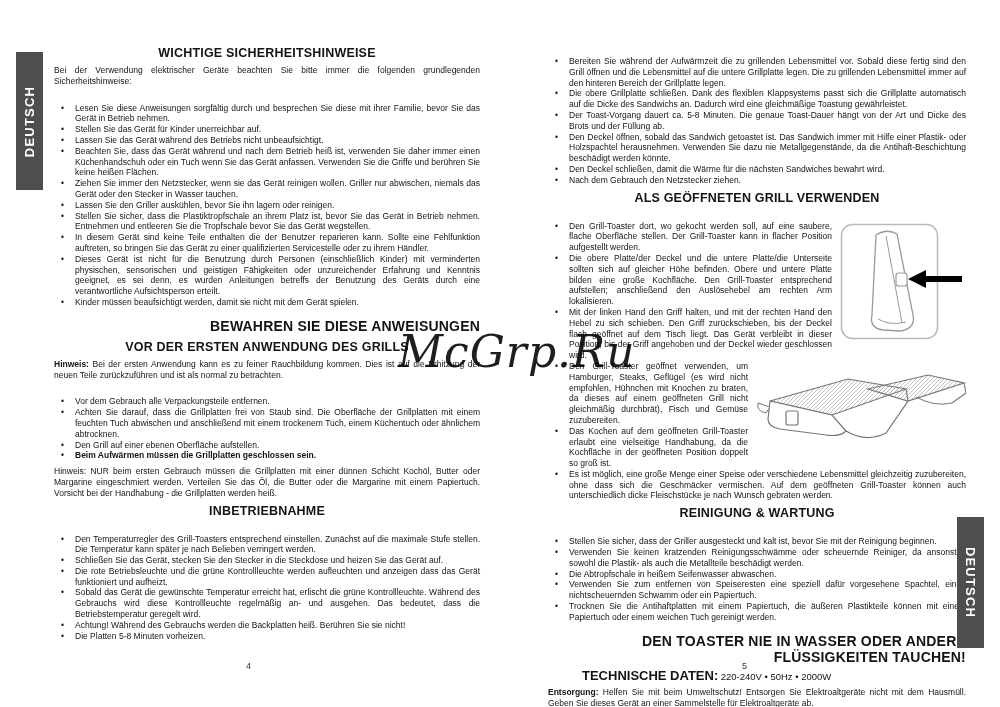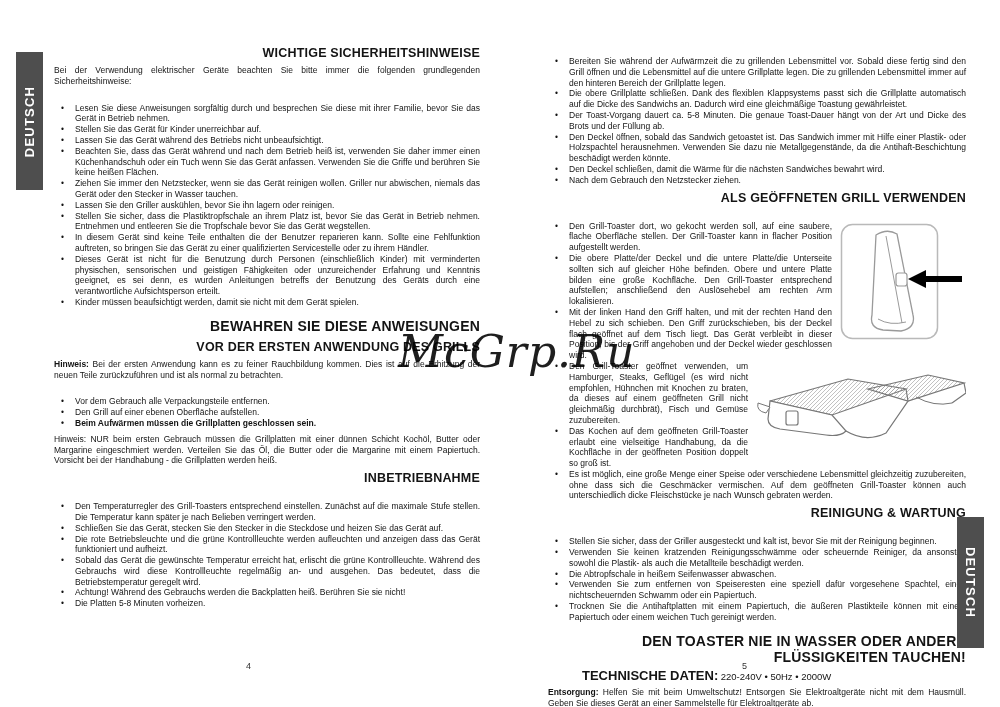--- a/index.html
+++ b/index.html
@@ -5,21 +5,21 @@
   html,body{margin:0;padding:0;}
   body{
     width:1000px;height:707px;background:#ffffff;position:relative;overflow:hidden;
     font-family:"Liberation Sans", sans-serif;color:#141414;
     -webkit-font-smoothing:antialiased;
   }
   .col{position:absolute;text-align:justify;}
   .col-left{left:54px;top:46px;width:426px;}
   .col-right{left:548px;top:40px;width:418px;}
 
-  .sec-title{font-size:12.5px;font-weight:bold;text-align:right;margin:0 0 5px 0;letter-spacing:.2px;}
+  .sec-title{font-size:12.5px;font-weight:bold;text-align:center;margin:0 0 5px 0;letter-spacing:.2px;}
   .sub-title{font-size:14px;font-weight:bold;text-align:right;margin:10px 0 6px 0;letter-spacing:.2px;}
   .mt{}
   .body-p{font-size:8.5px;line-height:10.8px;margin:0 0 5px 0;}
   .lead{font-weight:bold;}
   .bullets{margin:16px 0 5px 0;}
   .bullet{position:relative;padding-left:21px;font-size:8.5px;line-height:10.8px;}
   .bullet::before{content:"\2022";position:absolute;left:7px;top:0;}
   .bullet.bold{font-weight:bold;}
 
   .page-num{position:absolute;top:661px;font-size:9px;color:#333;}
@@ -66,20 +66,21 @@
     <div class="bullet">Dieses Gerät ist nicht für die Benutzung durch Personen (einschließlich Kinder) mit verminderten physischen, sensorischen und geistigen Fähigkeiten oder unzureichender Erfahrung und Kenntnis geeignet, es sei denn, es wurden Anleitungen betreffs der Benutzung des Geräts durch eine verantwortliche Aufsichtsperson erteilt.</div>
     <div class="bullet">Kinder müssen beaufsichtigt werden, damit sie nicht mit dem Gerät spielen.</div>
   </div>
 
   <div class="sub-title">BEWAHREN SIE DIESE ANWEISUNGEN</div>
 
   <div class="sec-title">VOR DER ERSTEN ANWENDUNG DES GRILLS</div>
   <p class="body-p"><span class="lead">Hinweis:</span> <span>Bei der ersten Anwendung kann es zu feiner Rauchbildung kommen. Dies ist auf die Erhitzung der neuen Teile zurückzuführen und ist als normal zu betrachten.</span></p>
   <div class="bullets">
     <div class="bullet">Vor dem Gebrauch alle Verpackungsteile entfernen.</div>
+    <div class="bullet">Achten Sie darauf, dass die Grillplatten frei von Staub sind. Die Oberfläche der Grillplatten mit einem feuchten Tuch abwischen und anschließend mit einem trockenem Tuch, einem Küchentuch oder ähnlichem abtrocknen.</div>
     <div class="bullet">Den Grill auf einer ebenen Oberfläche aufstellen.</div>
     <div class="bullet bold">Beim Aufwärmen müssen die Grillplatten geschlossen sein.</div>
   </div>
   <p class="body-p"><span>Hinweis:</span> <span>NUR beim ersten Gebrauch müssen die Grillplatten mit einer dünnen Schicht Kochöl, Butter oder Margarine eingeschmiert werden. Verteilen Sie das Öl, die Butter oder die Margarine mit einem Papiertuch. Vorsicht bei der Handhabung - die Grillplatten werden heiß.</span></p>
 
   <div class="sec-title mt">INBETRIEBNAHME</div>
   <div class="bullets">
     <div class="bullet">Den Temperaturregler des Grill-Toasters entsprechend einstellen. Zunächst auf die maximale Stufe stellen. Die Temperatur kann später je nach Belieben verringert werden.</div>
     <div class="bullet">Schließen Sie das Gerät, stecken Sie den Stecker in die Steckdose und heizen Sie das Gerät auf.</div>
     <div class="bullet">Die rote Betriebsleuchte und die grüne Kontrollleuchte werden aufleuchten und anzeigen dass das Gerät funktioniert und aufheizt.</div>

